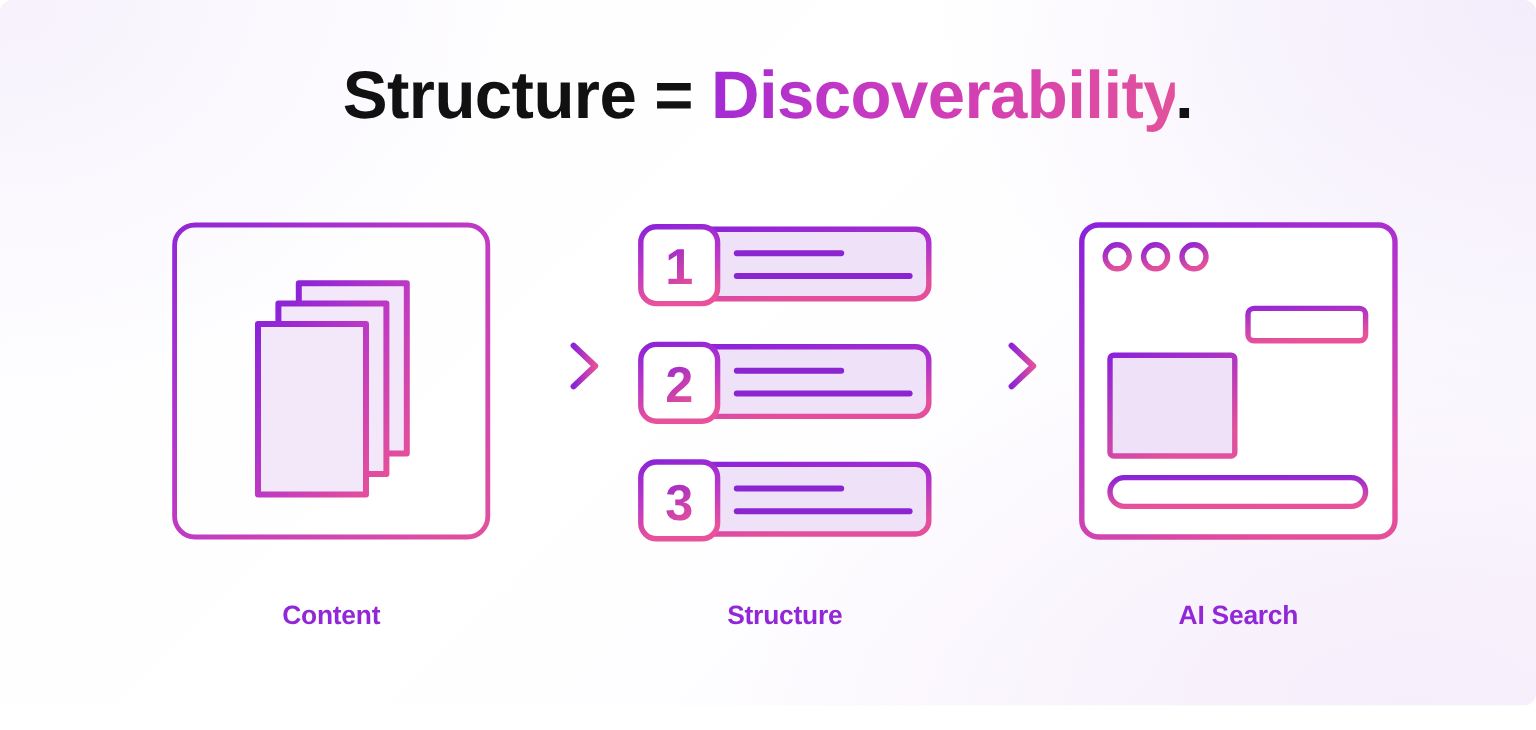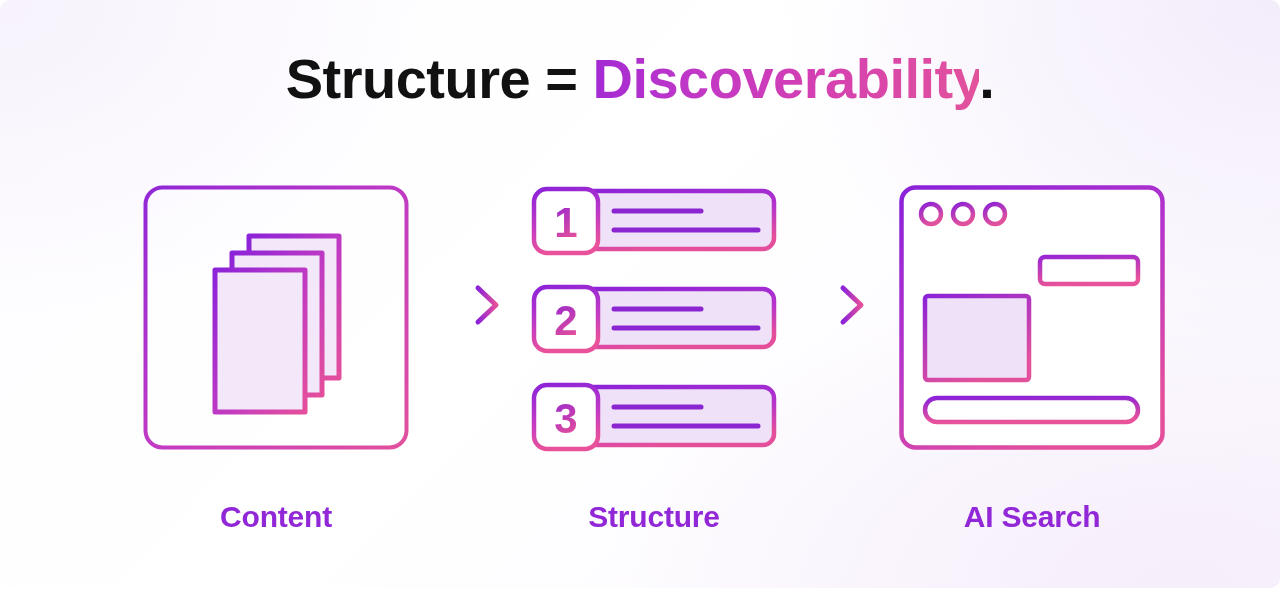--- a/index.html
+++ b/index.html
@@ -79,21 +79,21 @@
   
   .arrow { position: absolute; top: 92px; width: 70px; height: 56px; }
   #arrow-1 { left: 437px; }
   #arrow-2 { left: 802px; }
 
   
   .caption {
     position: absolute;
     top: 500px;
     text-align: center;
-    font-size: 30px;
+    font-size: 22px;
     font-weight: 700;
     color: #9127d6;
     letter-spacing: -0.2px;
     white-space: nowrap;
   }
   #caption-content   { left: 143px; width: 266px; }
   #caption-structure { left: 530px; width: 248px; }
   #caption-browser   { left: 899px; width: 266px; }
 
   svg { display: block; overflow: visible; }

